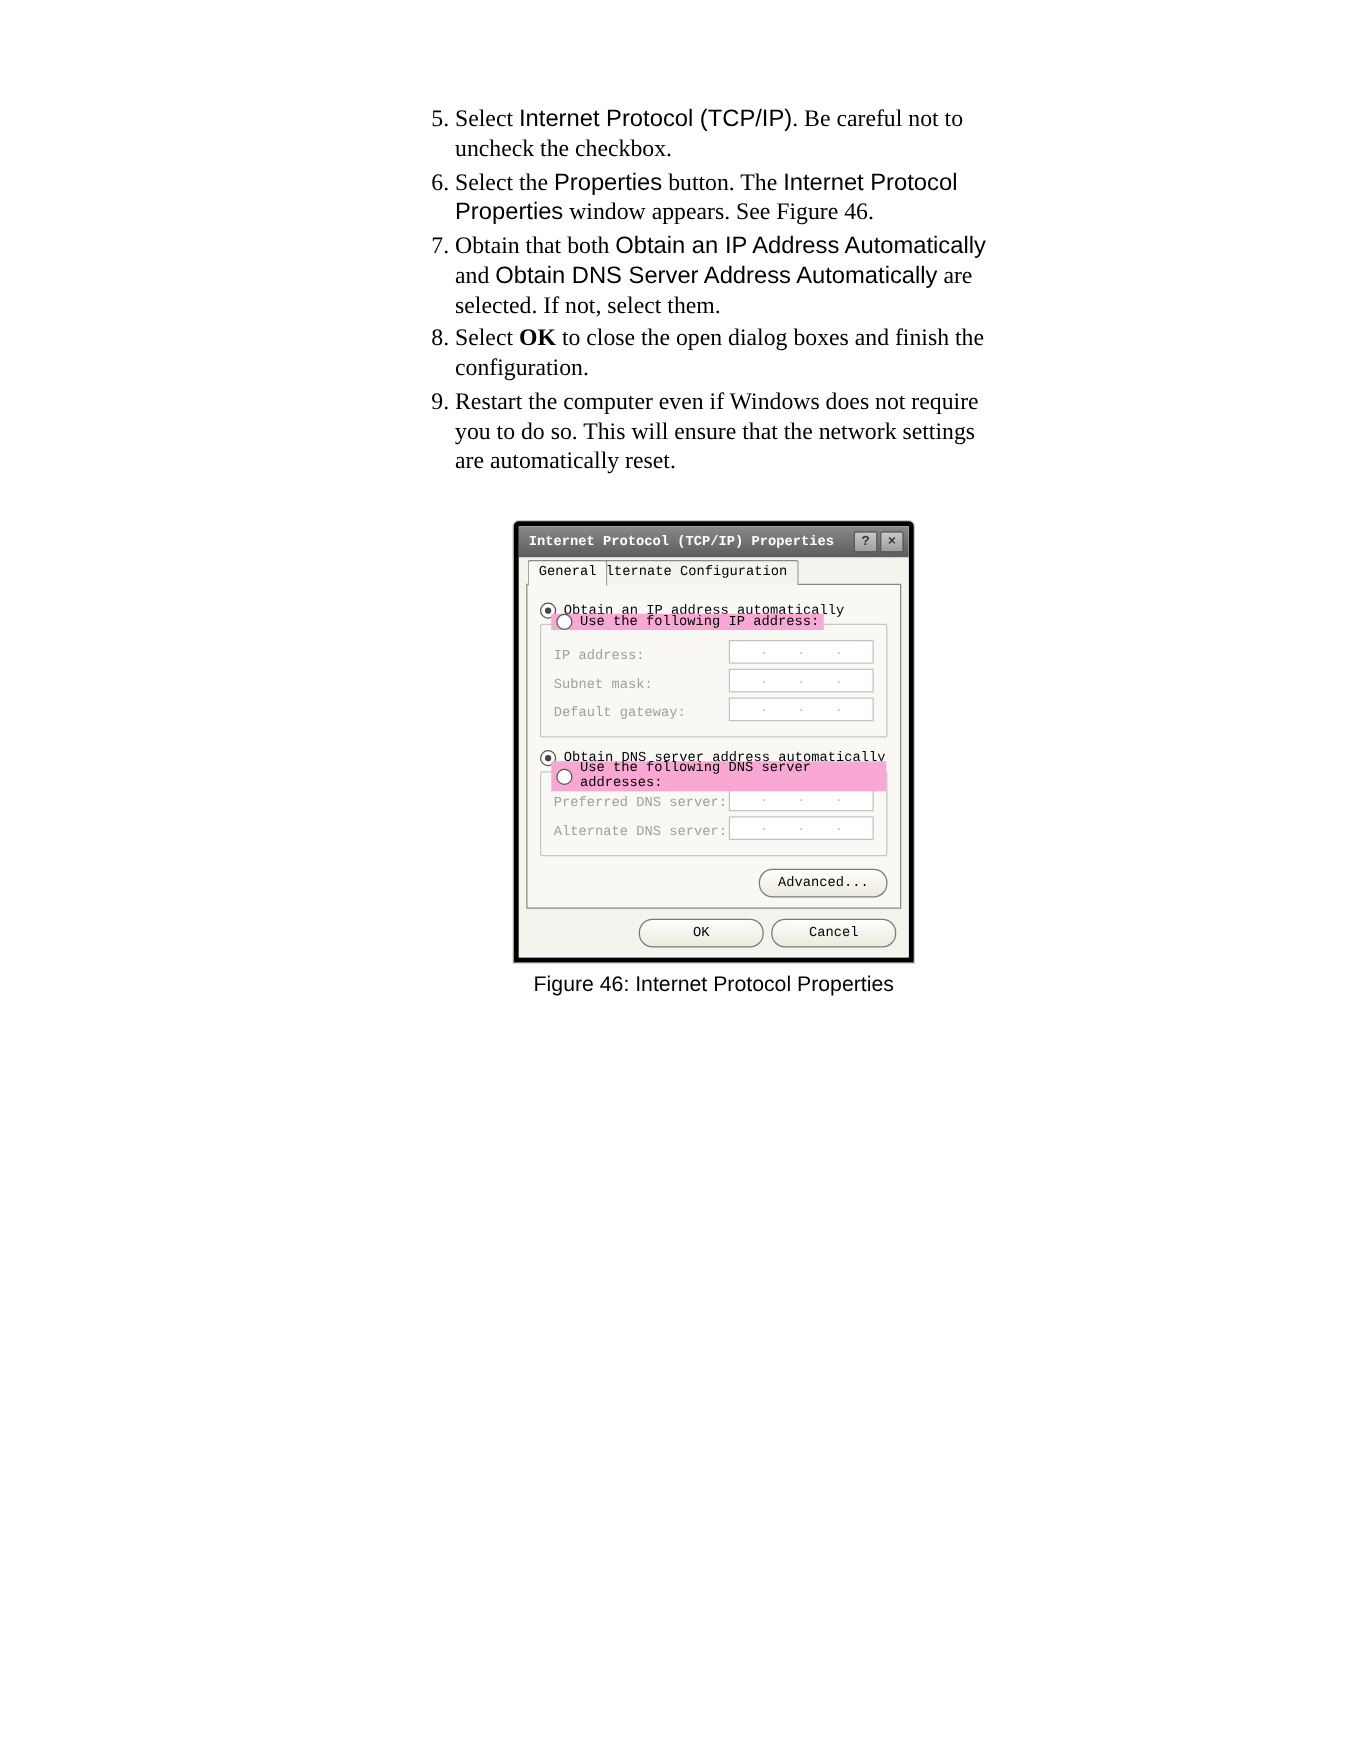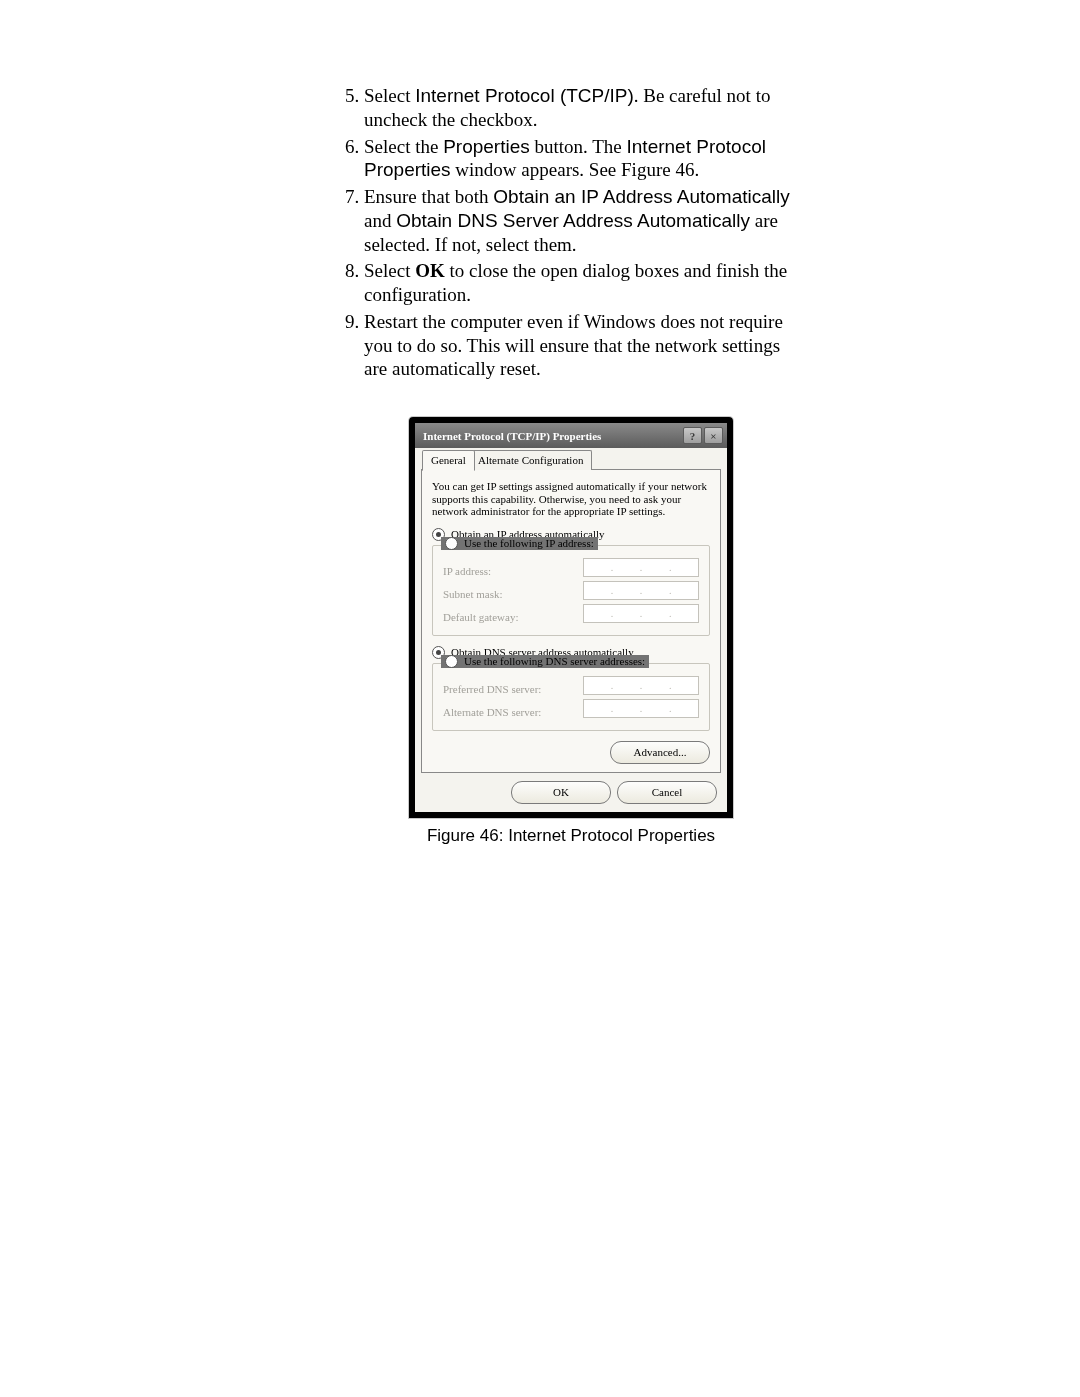--- a/index.html
+++ b/index.html
@@ -5,55 +5,55 @@
   html,body{margin:0;padding:0;background:#fff;font-family:"Times New Roman",Times,serif;color:#000}
   .page{width:892px;height:1397px;position:relative;box-sizing:border-box;padding:84px 90px 70px 340px}
   ol.steps{margin:0;padding-left:24px;font-size:19px;line-height:1.25}
   ol.steps>li{margin-bottom:3px}
   .sans{font-family:Arial,Helvetica,sans-serif}
   .figwrap{display:flex;flex-direction:column;align-items:center;margin-top:36px}
   .caption{font-family:Arial,Helvetica,sans-serif;font-size:17px;margin-top:8px}
   .footer{position:absolute;bottom:70px;right:90px;font-family:Arial,Helvetica,sans-serif;font-style:italic;font-size:17px}
   .footer .pg{font-weight:bold;font-style:italic;font-size:22px;margin-left:12px}
   
-  .dlg{width:312px;font-family:Liberation Serif, serif;font-size:11px;color:#000;border:6px solid #000000;border-radius:4px 4px 0 0;overflow:hidden;box-shadow:0 0 0 1px #c9c9c9}
+  .dlg{width:312px;font-family:Liberation Mono, monospace;font-size:11px;color:#000;border:4px solid #000000;border-radius:4px 4px 0 0;overflow:hidden;box-shadow:0 0 0 1px #c9c9c9}
   .titlebar{background:linear-gradient(#8a8a8a,#5b5b5b);color:#fff;font-weight:bold;font-size:11px;padding:4px 4px 4px 8px;display:flex;align-items:center}
   .titlebar .t{flex:1}
   .winbtn{width:17px;height:15px;margin-left:2px;background:linear-gradient(#c8c8c8,#9e9e9e);border:1px solid #5b5b5b;border-radius:2px;display:flex;align-items:center;justify-content:center;font-weight:bold;font-size:11px;color:#3a3a3a}
   .dlgbody{background:#f4f3ee;padding:2px 6px 6px 6px}
   .tabs{position:relative;height:20px;margin-bottom:0}
   .tab{position:absolute;top:0;height:19px;line-height:19px;font-size:11px;padding:0 8px;background:#f4f3ee;border:1px solid #888;border-bottom:none;border-radius:2px 2px 0 0}
   .tab.active{top:0;z-index:2;background:#f9f8f4;border-bottom:1px solid #f9f8f4}
   .panel{border:1px solid #888;background:#f9f8f4;padding:10px 10px 8px 10px;margin-top:-1px}
   .desc{font-size:11px;line-height:1.15;margin-bottom:10px}
   .radio{display:flex;align-items:center;margin:4px 0}
   .rbtn{width:11px;height:11px;border:1px solid #555;border-radius:50%;margin-right:6px;display:flex;align-items:center;justify-content:center;flex-shrink:0;background:#fff}
   .rbtn.sel::after{content:"";width:5px;height:5px;background:#444;border-radius:50%}
   .group{border:1px solid #c8c6bd;border-radius:2px;padding:8px 10px 8px 10px;margin:4px 0 10px 0;position:relative}
-  .group .legend-radio{position:absolute;top:-9px;left:8px;background:#737373;padding:0 4px;display:flex;align-items:center}
+  .group .legend-radio{position:absolute;top:-9px;left:8px;background:#f9a8d4;padding:0 4px;display:flex;align-items:center}
   .row{display:flex;align-items:flex-end;margin:4px 0;color:#a2a09a}
   .row .rlabel{flex:1;font-size:11px}
   .ipbox{width:114px;height:17px;border:1px solid #c4c2bb;background:#fff;display:flex;align-items:center;justify-content:space-evenly;color:#bcbab3;font-size:10px}
   .btn{height:21px;min-width:70px;border:1px solid #7a7a7a;background:linear-gradient(#fdfdfc,#eceadf);border-radius:11px;font-size:11px;padding:0 14px;display:inline-flex;align-items:center;justify-content:center}
   .panel .adv{display:flex;justify-content:flex-end;margin-top:6px}
   .dlgfoot{display:flex;justify-content:flex-end;gap:6px;padding:8px 4px 2px 4px}
 </style>
 </head>
 <body>
 
 <div class="page">
   <ol class="steps" start="5">
     <li>
       <span>Select </span><span class="sans">Internet Protocol (TCP/IP)</span><span>. Be careful not to uncheck the checkbox.</span>
     </li>
     <li>
       <span>Select the </span><span class="sans">Properties</span><span> button. The </span><span class="sans">Internet Protocol Properties</span><span> window appears. See Figure 46.</span>
     </li>
     <li>
-      <span>Ensure that both </span><span class="sans">Obtain an IP Address Automatically</span><span> and </span><span class="sans">Obtain DNS Server Address Automatically</span><span> are selected. If not, select them.</span>
+      <span>Obtain that both </span><span class="sans">Obtain an IP Address Automatically</span><span> and </span><span class="sans">Obtain DNS Server Address Automatically</span><span> are selected. If not, select them.</span>
     </li>
     <li>
       <span>Select </span><b>OK</b><span> to close the open dialog boxes and finish the configuration.</span>
     </li>
     <li>
       <span>Restart the computer even if Windows does not require you to do so. This will ensure that the network settings are automatically reset.</span>
     </li>
   </ol>
 
   <div class="figwrap">
@@ -62,21 +62,20 @@
         <span class="t">Internet Protocol (TCP/IP) Properties</span>
         <span class="winbtn">?</span>
         <span class="winbtn">×</span>
       </div>
       <div class="dlgbody">
         <div class="tabs">
           <div class="tab active" style="left:1px">General</div>
           <div class="tab" style="left:48px">Alternate Configuration</div>
         </div>
         <div class="panel">
-          <div class="desc">You can get IP settings assigned automatically if your network supports this capability. Otherwise, you need to ask your network administrator for the appropriate IP settings.</div>
 
           <div class="radio">
             <span class="rbtn sel"></span>
             <span>Obtain an IP address automatically</span>
           </div>
 
           <div class="group">
             <div class="legend-radio">
               <span class="rbtn"></span>
               <span>Use the following IP address:</span>

